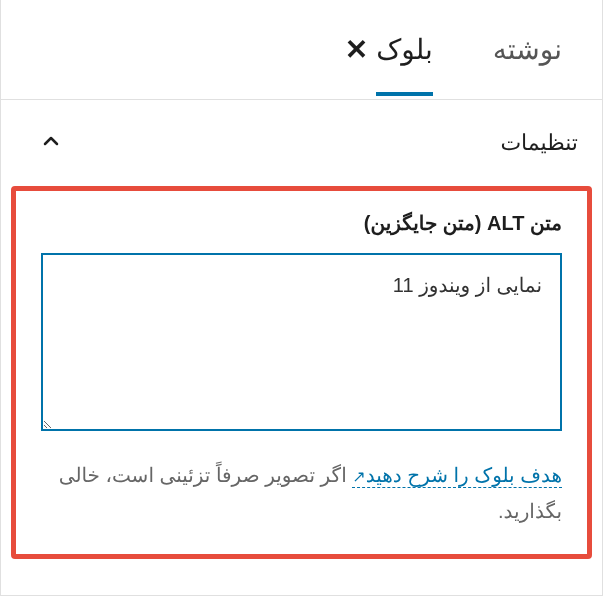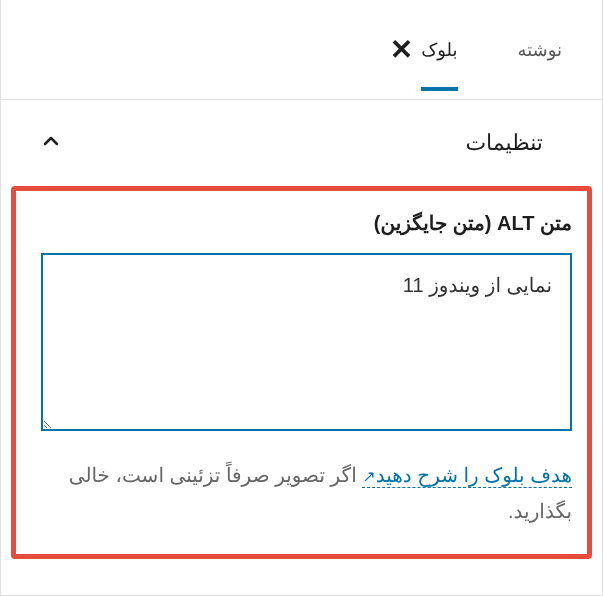--- a/index.html
+++ b/index.html
@@ -45,56 +45,56 @@
   line-height: 1;
 }
 
 .tabs-group {
   display: flex;
   gap: 60px;
   order: 1;
 }
 
 .tab {
-  font-size: 18px;
+  font-size: 28px;
   color: #555;
   padding: 30px 0 26px 0;
   cursor: pointer;
   border-bottom: 4px solid transparent;
   font-weight: 500;
 }
 
 .tab.active {
   color: #1e1e1e;
   border-bottom: 4px solid #0073aa;
 }
 
 .section-header {
   display: flex;
   align-items: center;
   justify-content: space-between;
-  padding: 30px 59px 30px 40px;
+  padding: 30px 24px 30px 40px;
   cursor: pointer;
 }
 
 .section-title {
   font-size: 22px;
   color: #1e1e1e;
   font-weight: 500;
 }
 
 .chevron {
   font-size: 18px;
   color: #1e1e1e;
 }
 
 .highlight-box {
   border: 5px solid #e74c3c;
   margin: 0 10px 10px 10px;
-  padding: 20px 15px 25px 25px;
+  padding: 20px 25px 25px 25px;
   border-radius: 4px;
 }
 
 .field-label {
   font-size: 20px;
   color: #1e1e1e;
   font-weight: 600;
   margin-bottom: 18px;
   text-align: right;
 }

